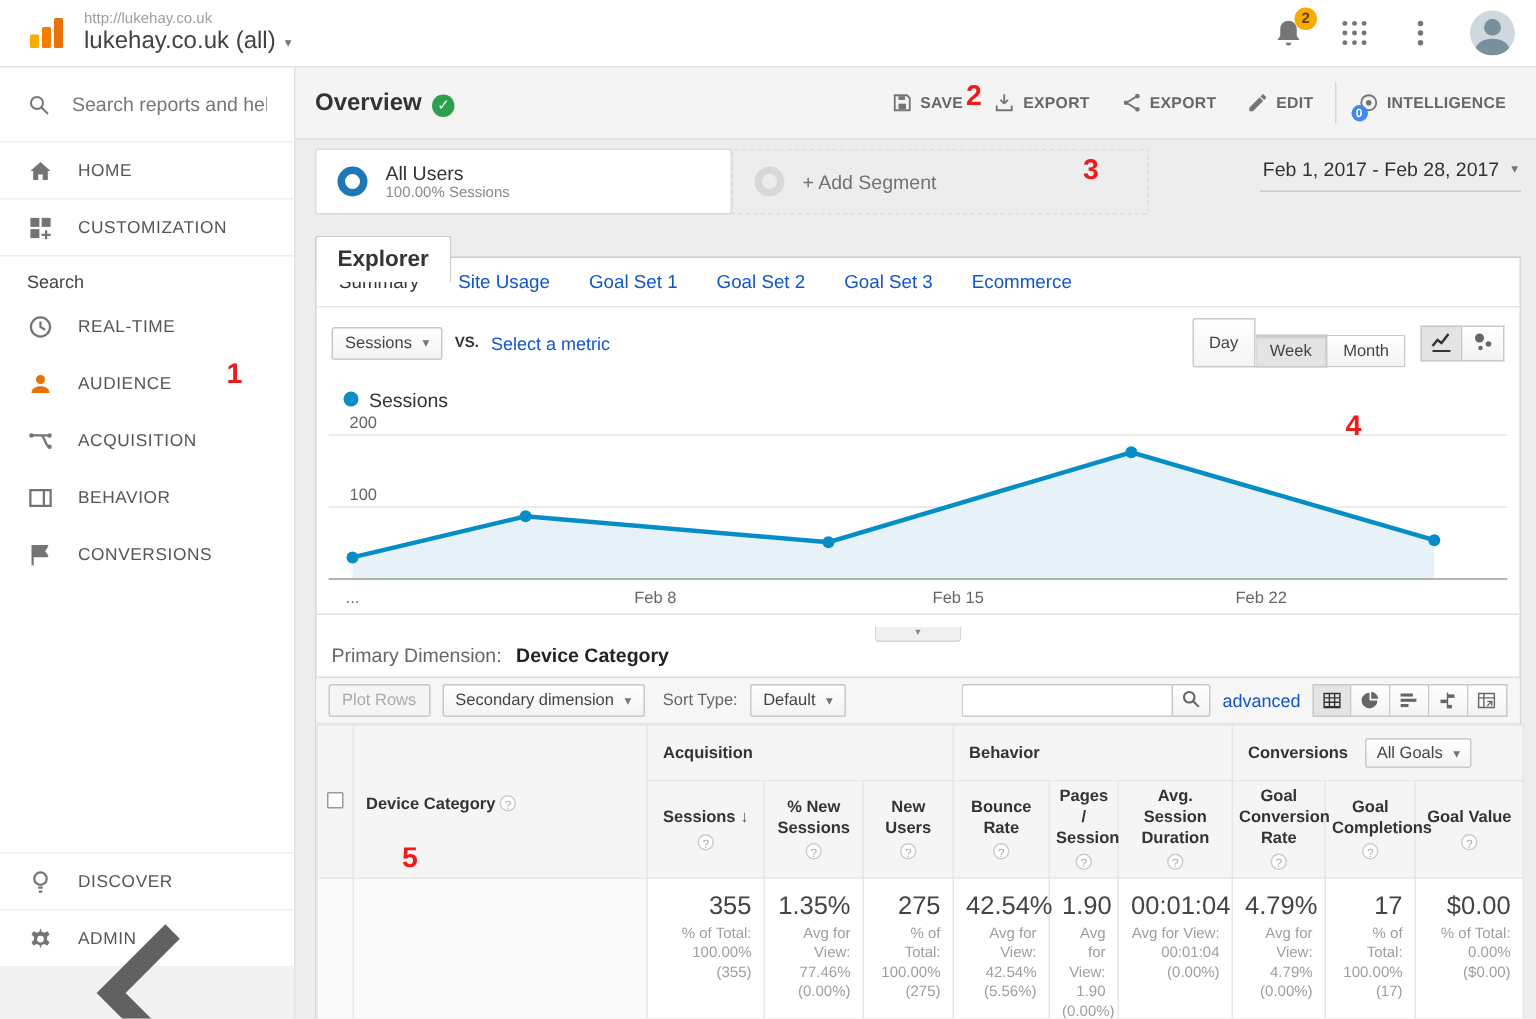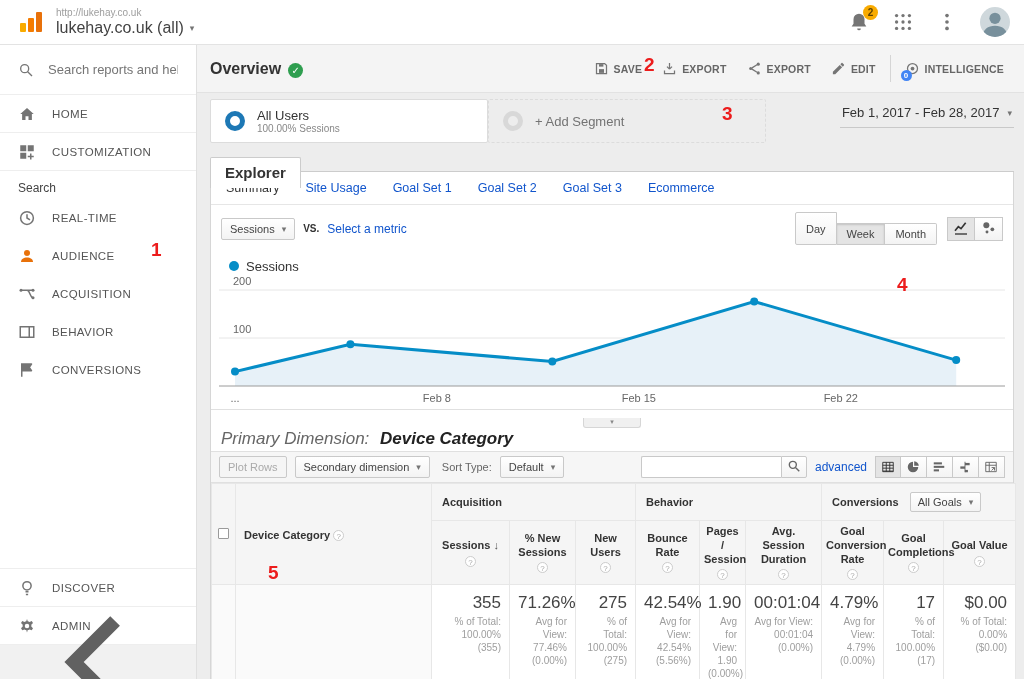--- a/index.html
+++ b/index.html
@@ -115,21 +115,21 @@
   .ct svg { width:16px; height:16px; }
 
   .legend { display:flex; align-items:center; gap:7px; padding:6px 0 2px 18px; font-size:13px; color:#333; height:24px; }
   .dot { width:10px; height:10px; border-radius:50%; background:#058dc7; }
   .chart { margin:0 8px; height:133px; }
   .pillrow { border-top:1px solid #e0e0e0; height:10px; text-align:center; }
   .pill { display:inline-block; width:58px; height:10px; margin-top:-1px; background:#f0f0f0;
     border:1px solid #d6d6d6; border-top:none; border-radius:0 0 3px 3px; font-size:7px;
     color:#888; line-height:8px; cursor:pointer; }
 
-  .pdrow { padding:10px 10px 8px; font-size:17px; height:32px;font-style:italic; }
+  .pdrow { padding:10px 10px 8px; font-size:13px; height:32px; }
   .pd-l { color:#666; }
   .pd-v { color:#222; font-weight:bold; margin-left:6px; cursor:pointer; }
 
   .ttool { height:32px; background:#f6f6f6; border-top:1px solid #e0e0e0; border-bottom:1px solid #e0e0e0;
     display:flex; align-items:center; gap:8px; padding:0 8px; }
   .st-l { font-size:11px; color:#666; margin-left:4px; }
   .ttool .right { margin-left:auto; display:flex; align-items:center; gap:8px; }
   .tsearch { width:140px; height:22px; border:1px solid #c9c9c9; border-right:none;
     border-radius:2px 0 0 2px; padding:0 6px; font-size:12px; outline:none; }
   .tsearch-btn { width:26px; height:22px; background:linear-gradient(#fff,#f3f3f3);
@@ -577,21 +577,21 @@
           </thead>
           <tbody>
             <tr class="totals" id="totals-row">
               <td class="cb"></td>
               <td class="tot-dim"></td>
             <td class="tot">
                   <div class="tv">355</div>
                   <div class="tn">% of Total: 100.00% (355)</div>
                 </td>
                 <td class="tot">
-                  <div class="tv">71.26%</div>
+                  <div class="tv">1.35%</div>
                   <div class="tn">Avg for View: 77.46% (0.00%)</div>
                 </td>
                 <td class="tot">
                   <div class="tv">275</div>
                   <div class="tn">% of Total: 100.00% (275)</div>
                 </td>
                 <td class="tot">
                   <div class="tv">42.54%</div>
                   <div class="tn">Avg for View: 42.54% (5.56%)</div>
                 </td>

